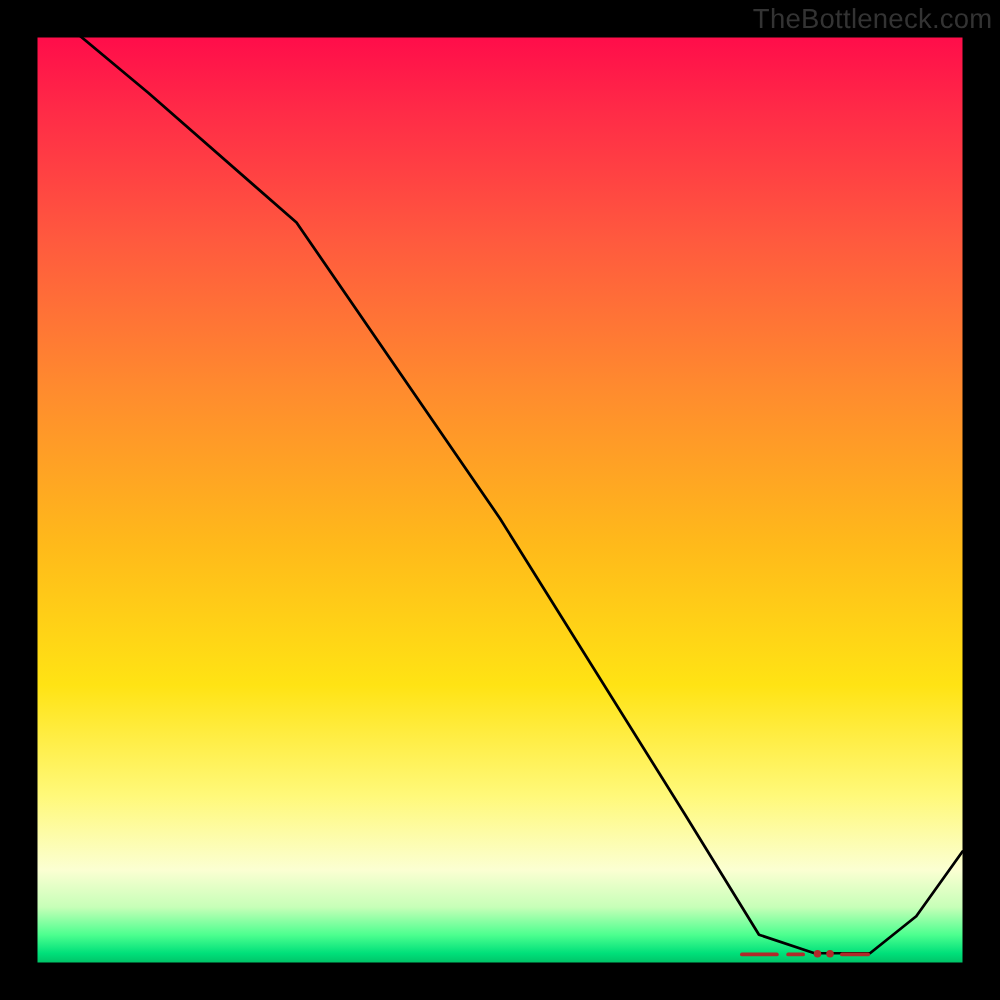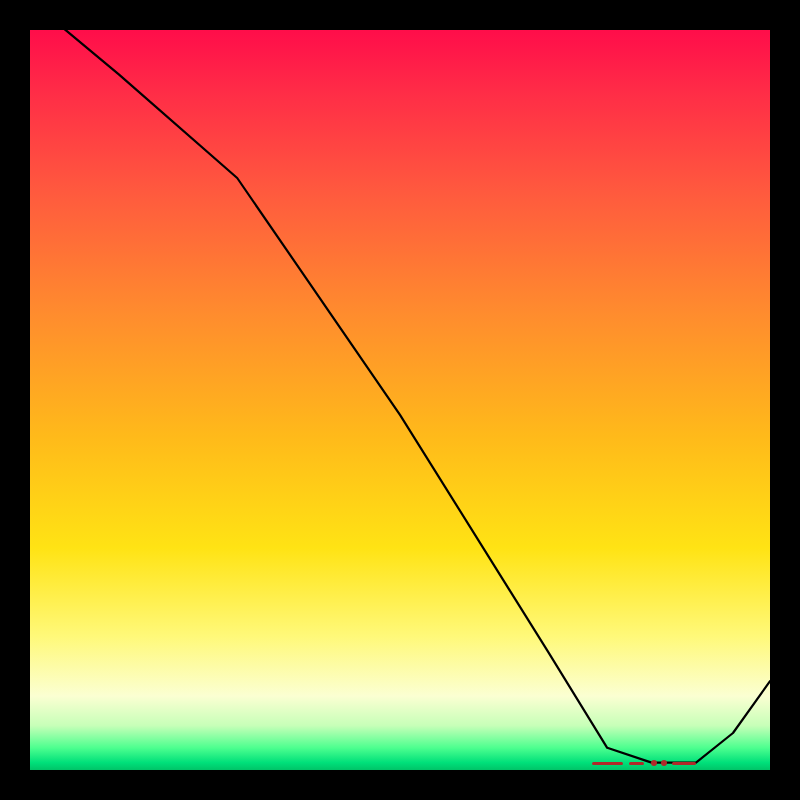--- a/index.html
+++ b/index.html
@@ -72,20 +72,21 @@
     height: 6px;
     border-radius: 50%;
     background: #b02a2a;
   }
 </style>
 </head>
 <body>
 
 <div class="frame">
 
+  <div class="attribution">TheBottleneck.com</div>
 
   <div class="plot-area">
 
     <svg class="curve" viewBox="0 0 740 740" preserveAspectRatio="none">
 
       <path fill="none" stroke="#000000" stroke-width="2.2" stroke-linejoin="round" stroke-linecap="round" d="M0.0 -29.6 L88.8 44.4 L207.2 148.0 L370.0 384.8 L518.0 621.6 L577.2 717.8 L621.6 732.6 L666.0 732.6 L703.0 703.0 L740.0 651.2"></path>
     </svg>
 
     <div class="marker-run" style="left: 562.4px; top: 729.6px; width: 103.6px;">
 

